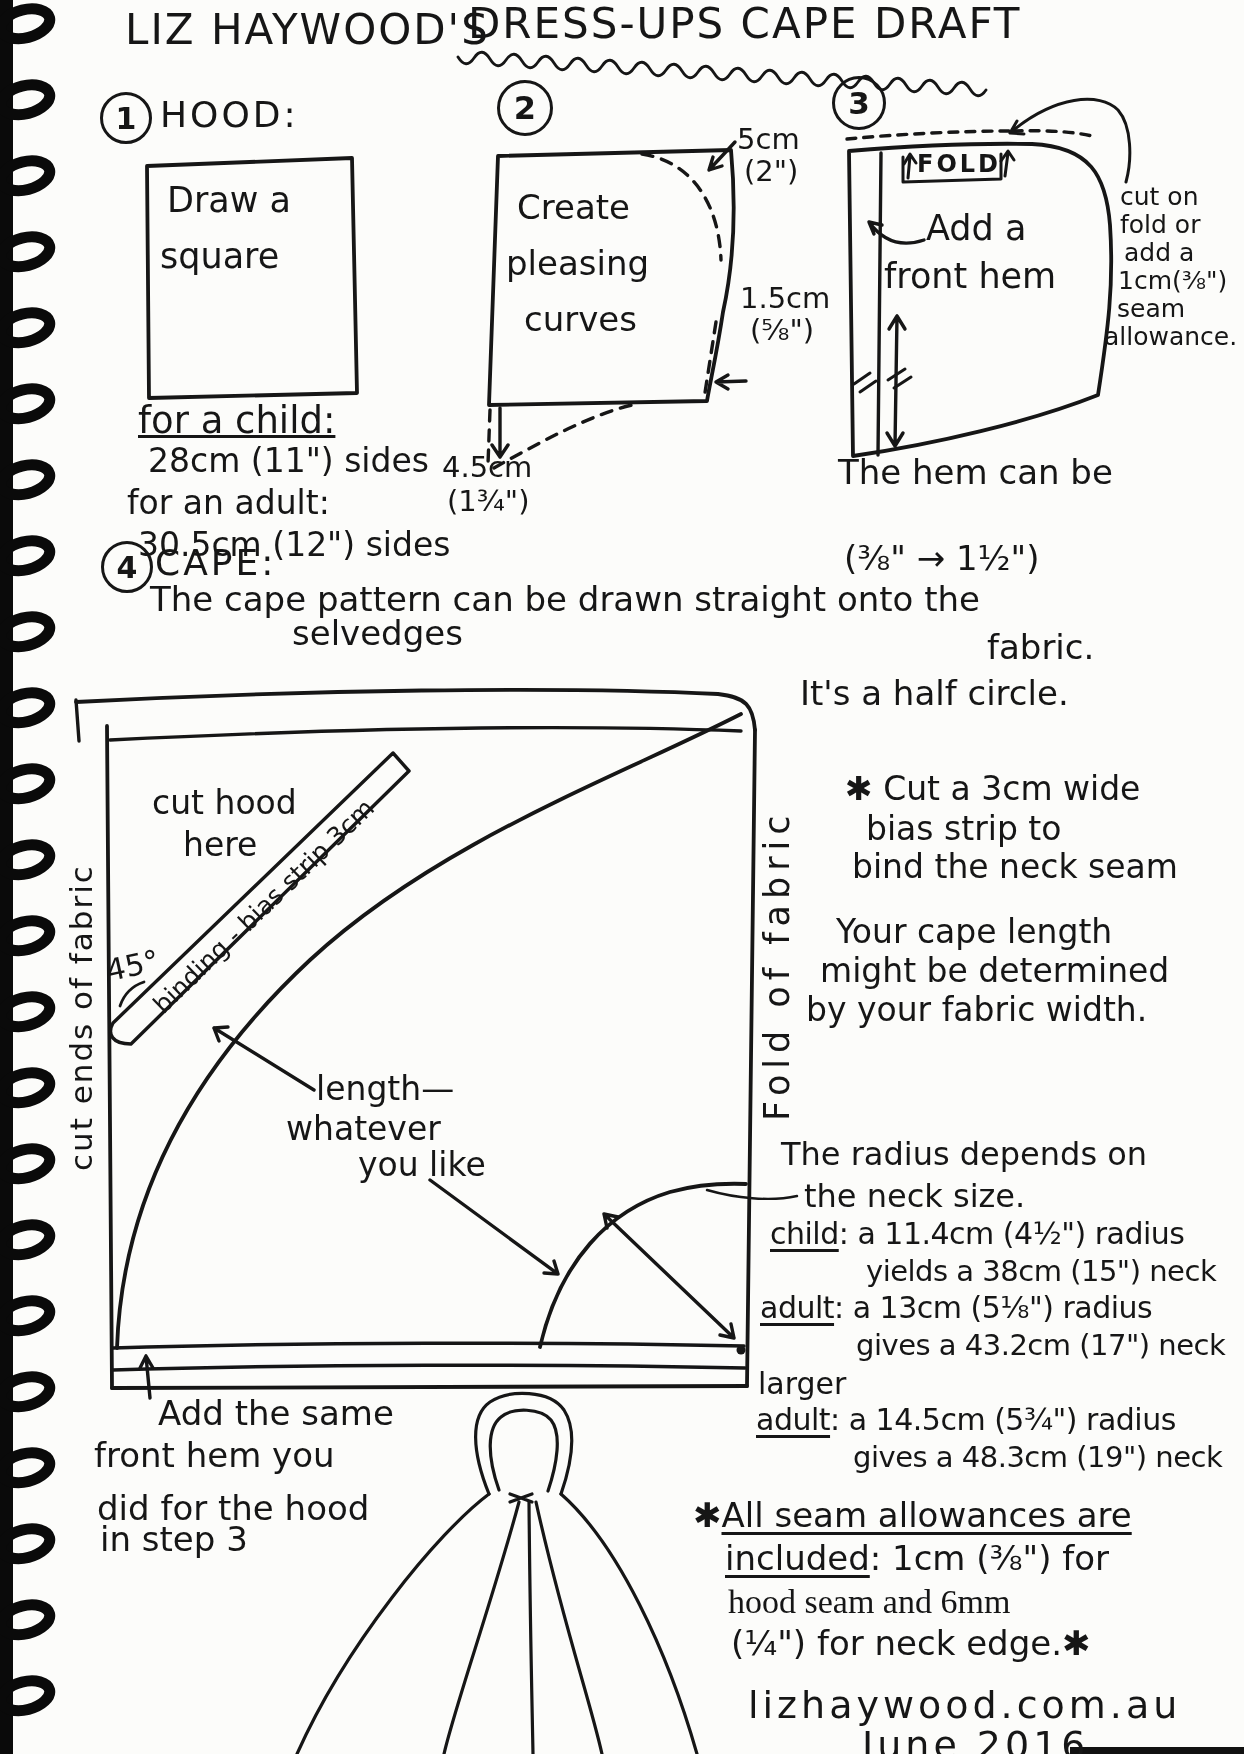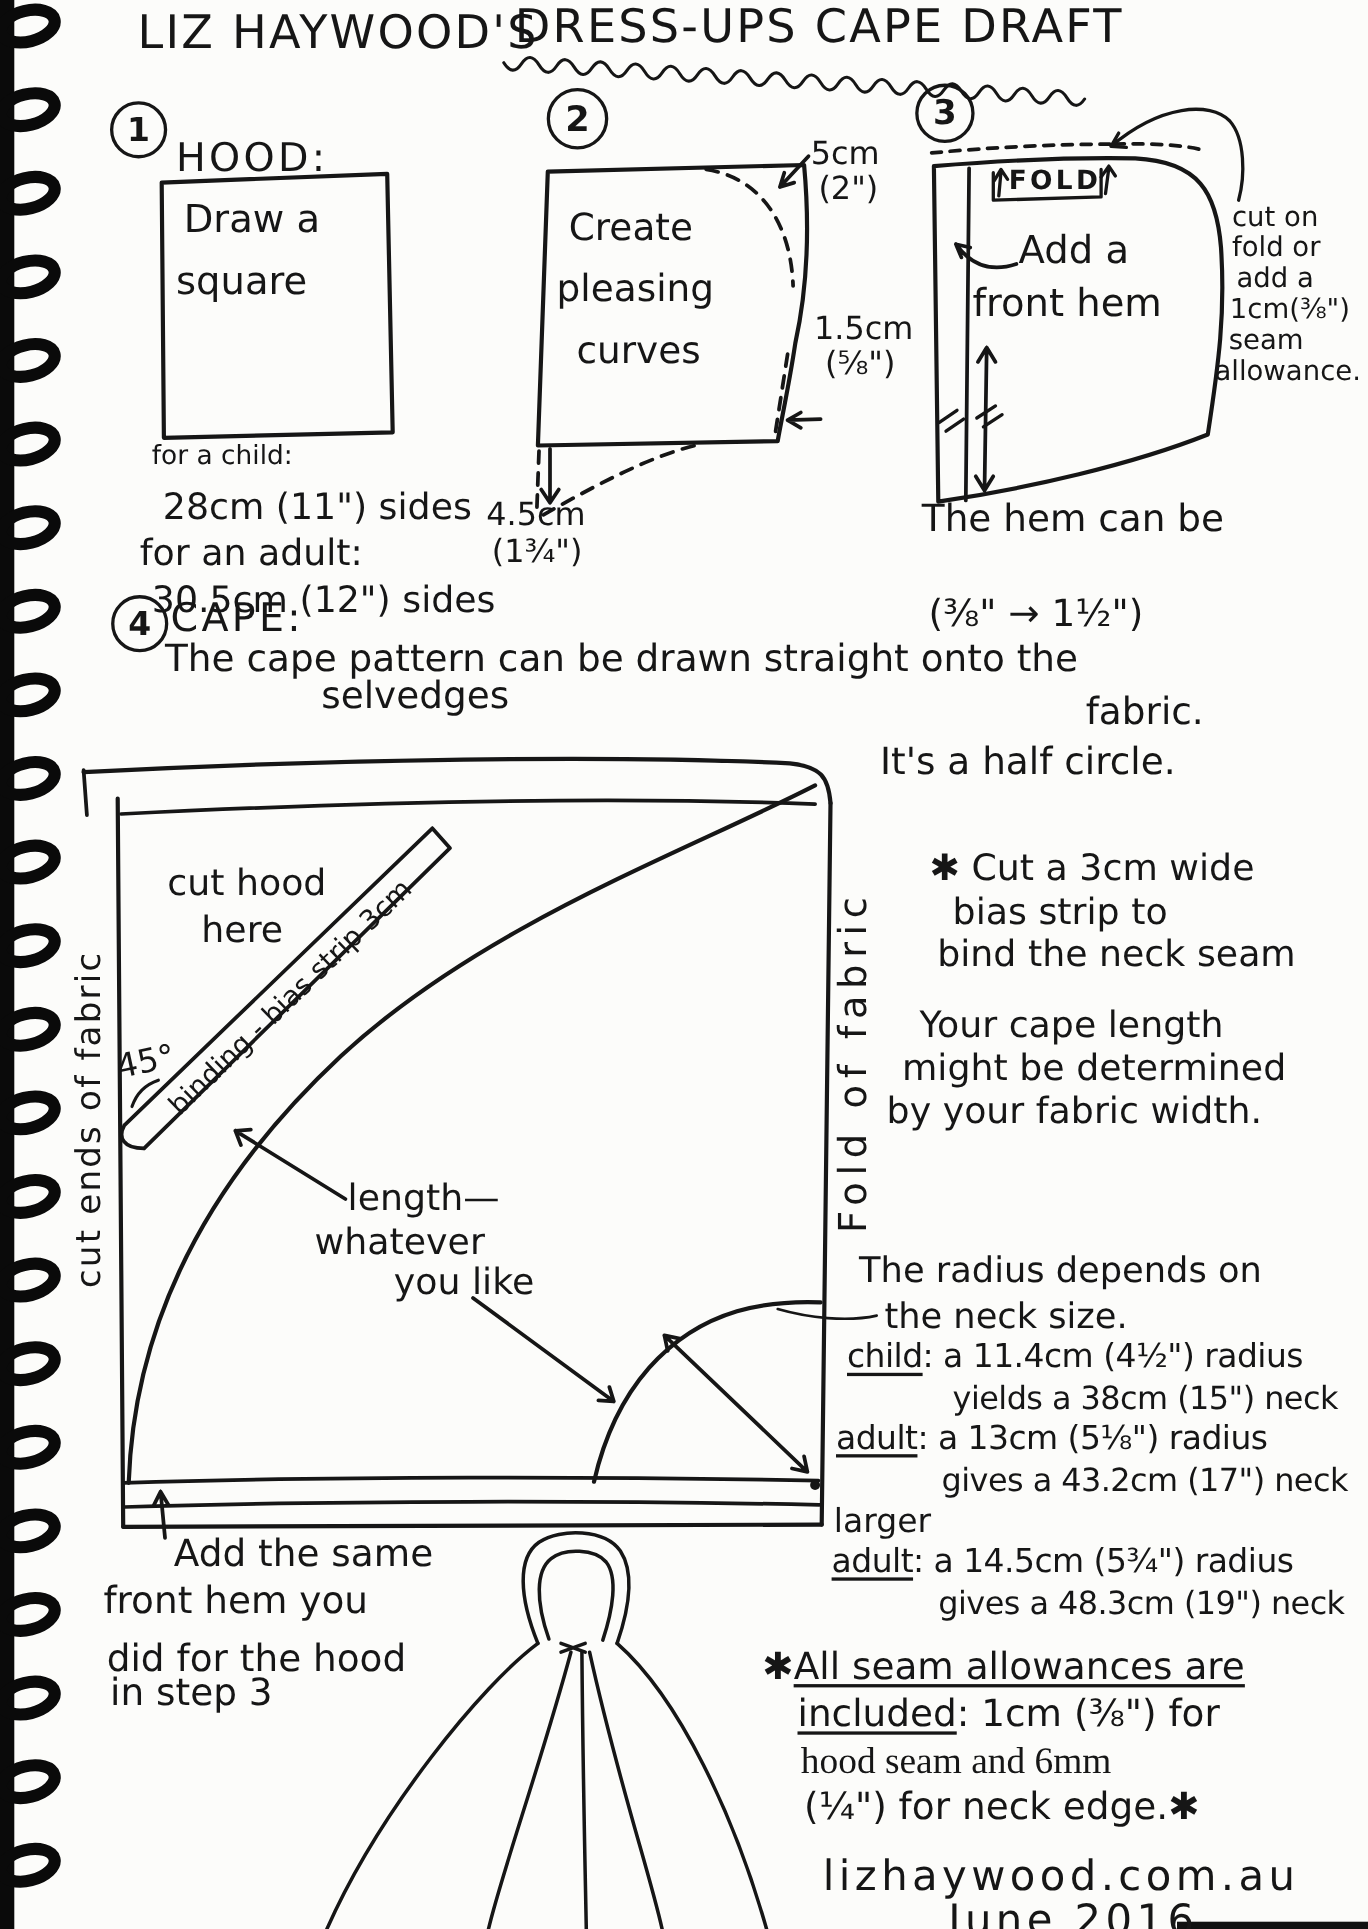--- a/index.html
+++ b/index.html
@@ -109,24 +109,24 @@
         <path d="M529 1502 C530 1620 532 1700 533 1754"></path>
         <path d="M536 1502 C562 1620 590 1700 602 1754"></path>
       </g>
     </g>
   </svg>
 
   <div class="t" style="left:125px;top:8px;font-size:42px;letter-spacing:2px;">LIZ HAYWOOD'S</div>
   <div class="t" style="left:468px;top:2px;font-size:42px;letter-spacing:2px;">DRESS-UPS CAPE DRAFT</div>
 
   <div class="circ" style="left:100px;top:92px;width:46px;height:46px;font-size:30px;">1</div>
-  <div class="t" style="left:160px;top:96px;font-size:36px;letter-spacing:3px;margin-top:29px;">HOOD:</div>
+  <div class="t" style="left:160px;top:96px;font-size:36px;letter-spacing:3px;">HOOD:</div>
   <div class="t" style="left:167px;top:182px;font-size:35px;">Draw a</div>
   <div class="t" style="left:160px;top:238px;font-size:35px;">square</div>
-  <div class="t" style="left:138px;top:402px;font-size:24px;">for a child:</div>
+  <div class="t" style="left:138px;top:402px;font-size:37px;text-decoration:underline;">for a child:</div>
   <div class="t" style="left:148px;top:444px;font-size:33px;">28cm (11") sides</div>
   <div class="t" style="left:127px;top:486px;font-size:33px;">for an adult:</div>
   <div class="t" style="left:138px;top:528px;font-size:33px;">30.5cm (12") sides</div>
 
   <div class="circ" style="left:497px;top:80px;width:50px;height:50px;font-size:32px;">2</div>
   <div class="t" style="left:517px;top:190px;font-size:34px;">Create</div>
   <div class="t" style="left:506px;top:246px;font-size:34px;">pleasing</div>
   <div class="t" style="left:524px;top:302px;font-size:34px;">curves</div>
   <div class="t" style="left:737px;top:124px;font-size:29px;">5cm</div>
   <div class="t" style="left:744px;top:156px;font-size:29px;">(2")</div>

